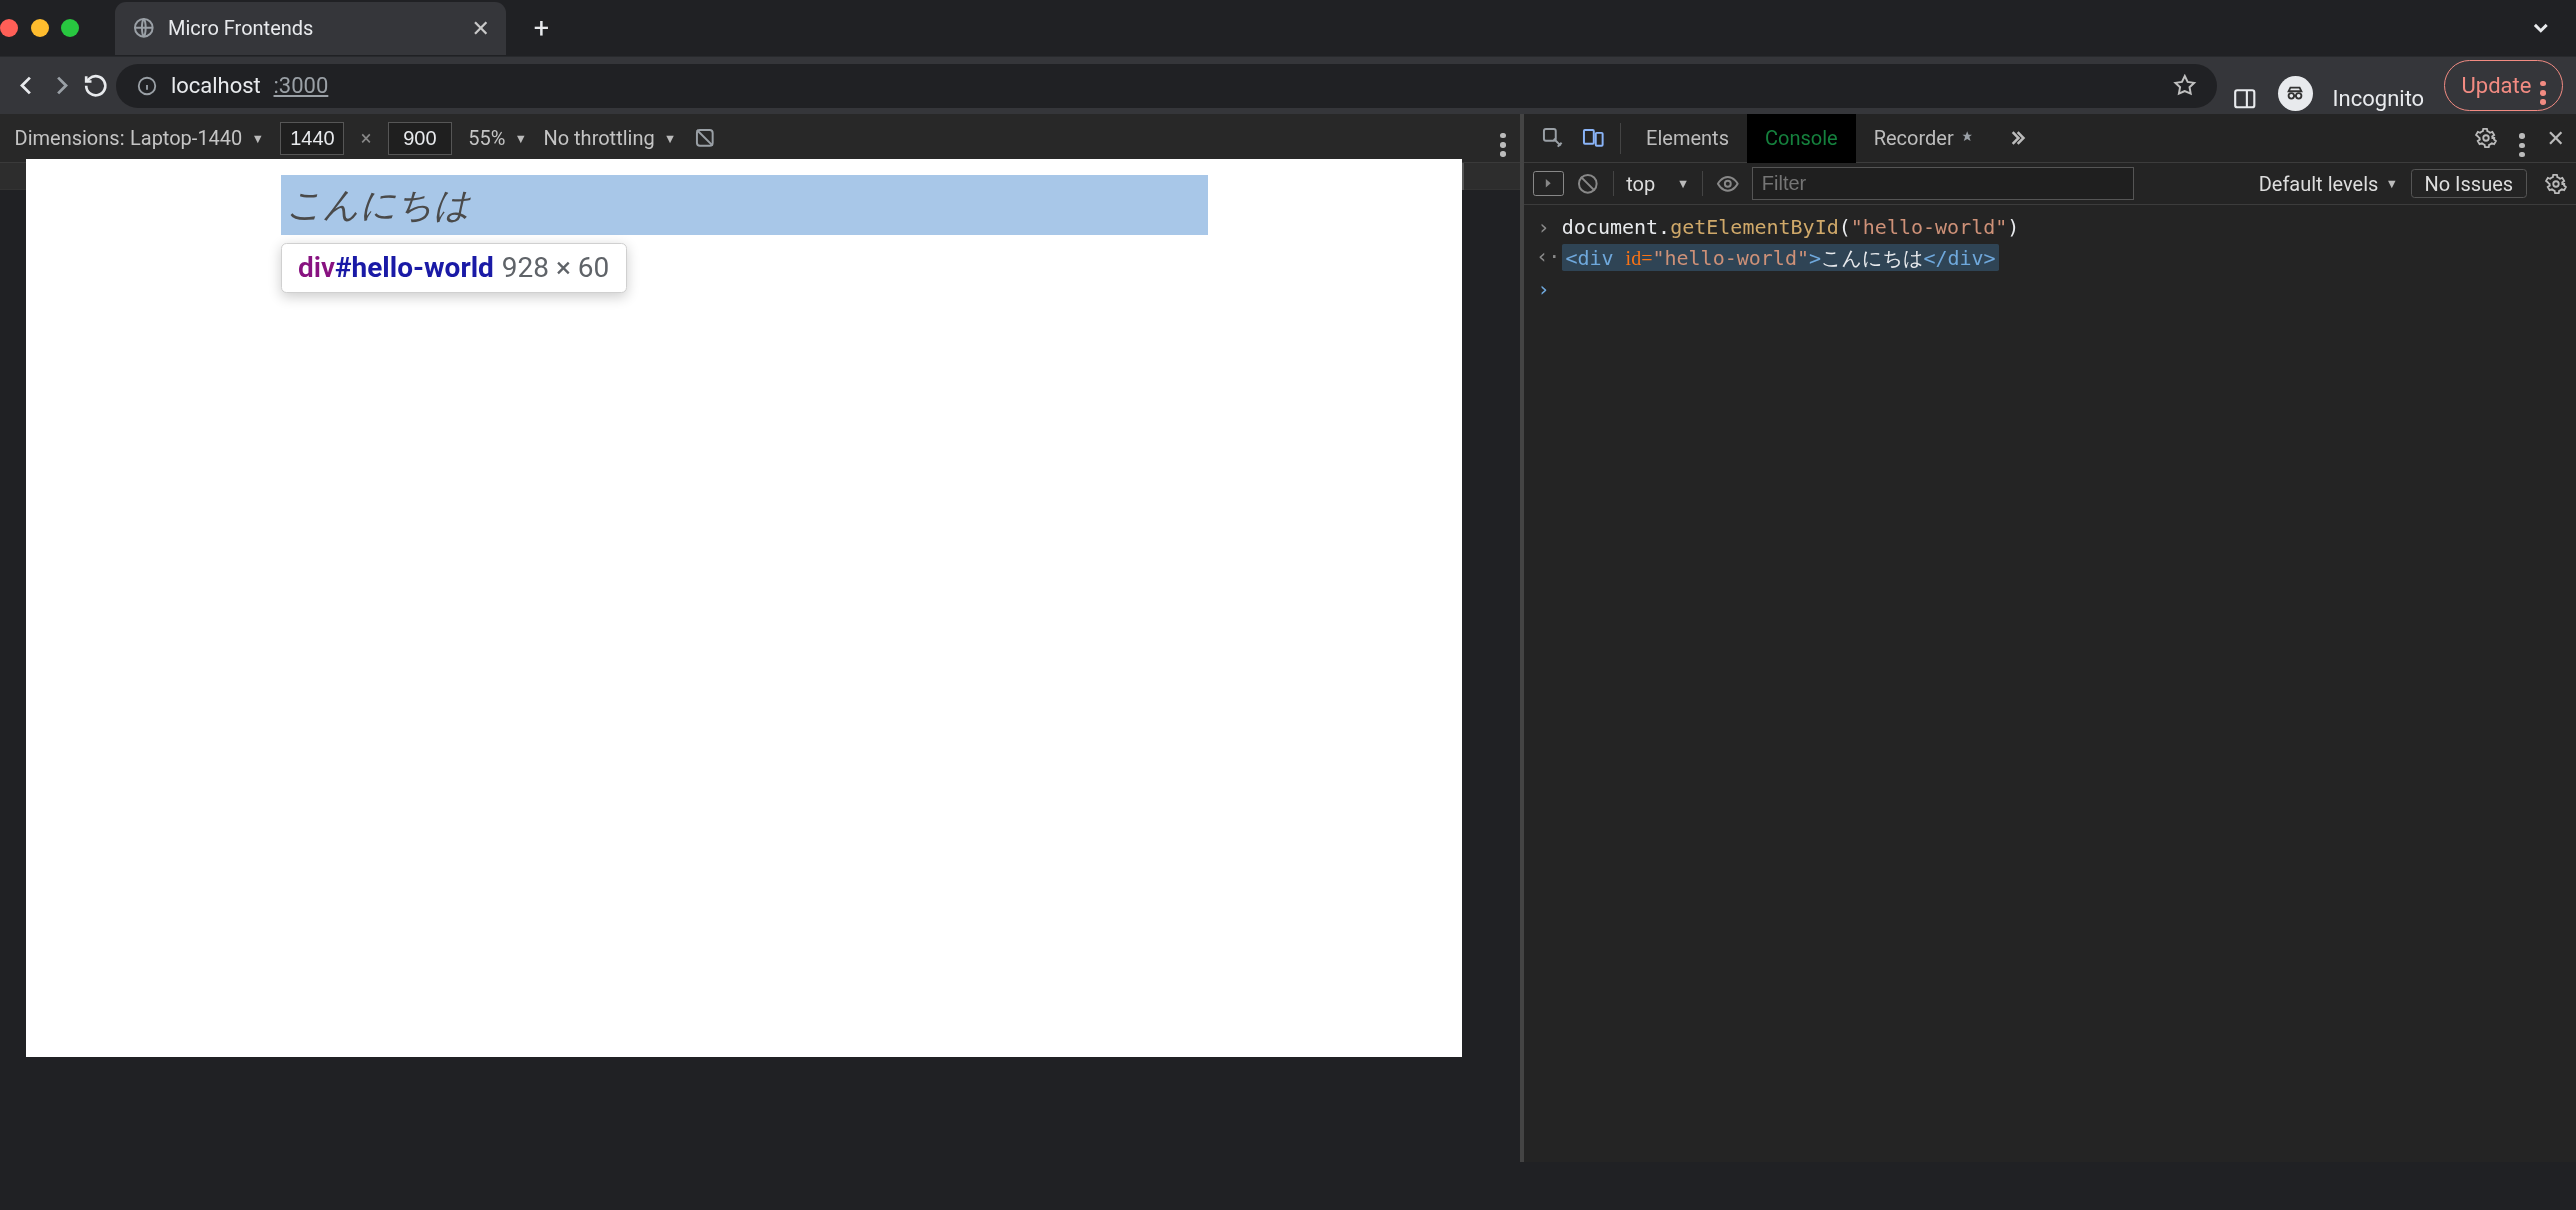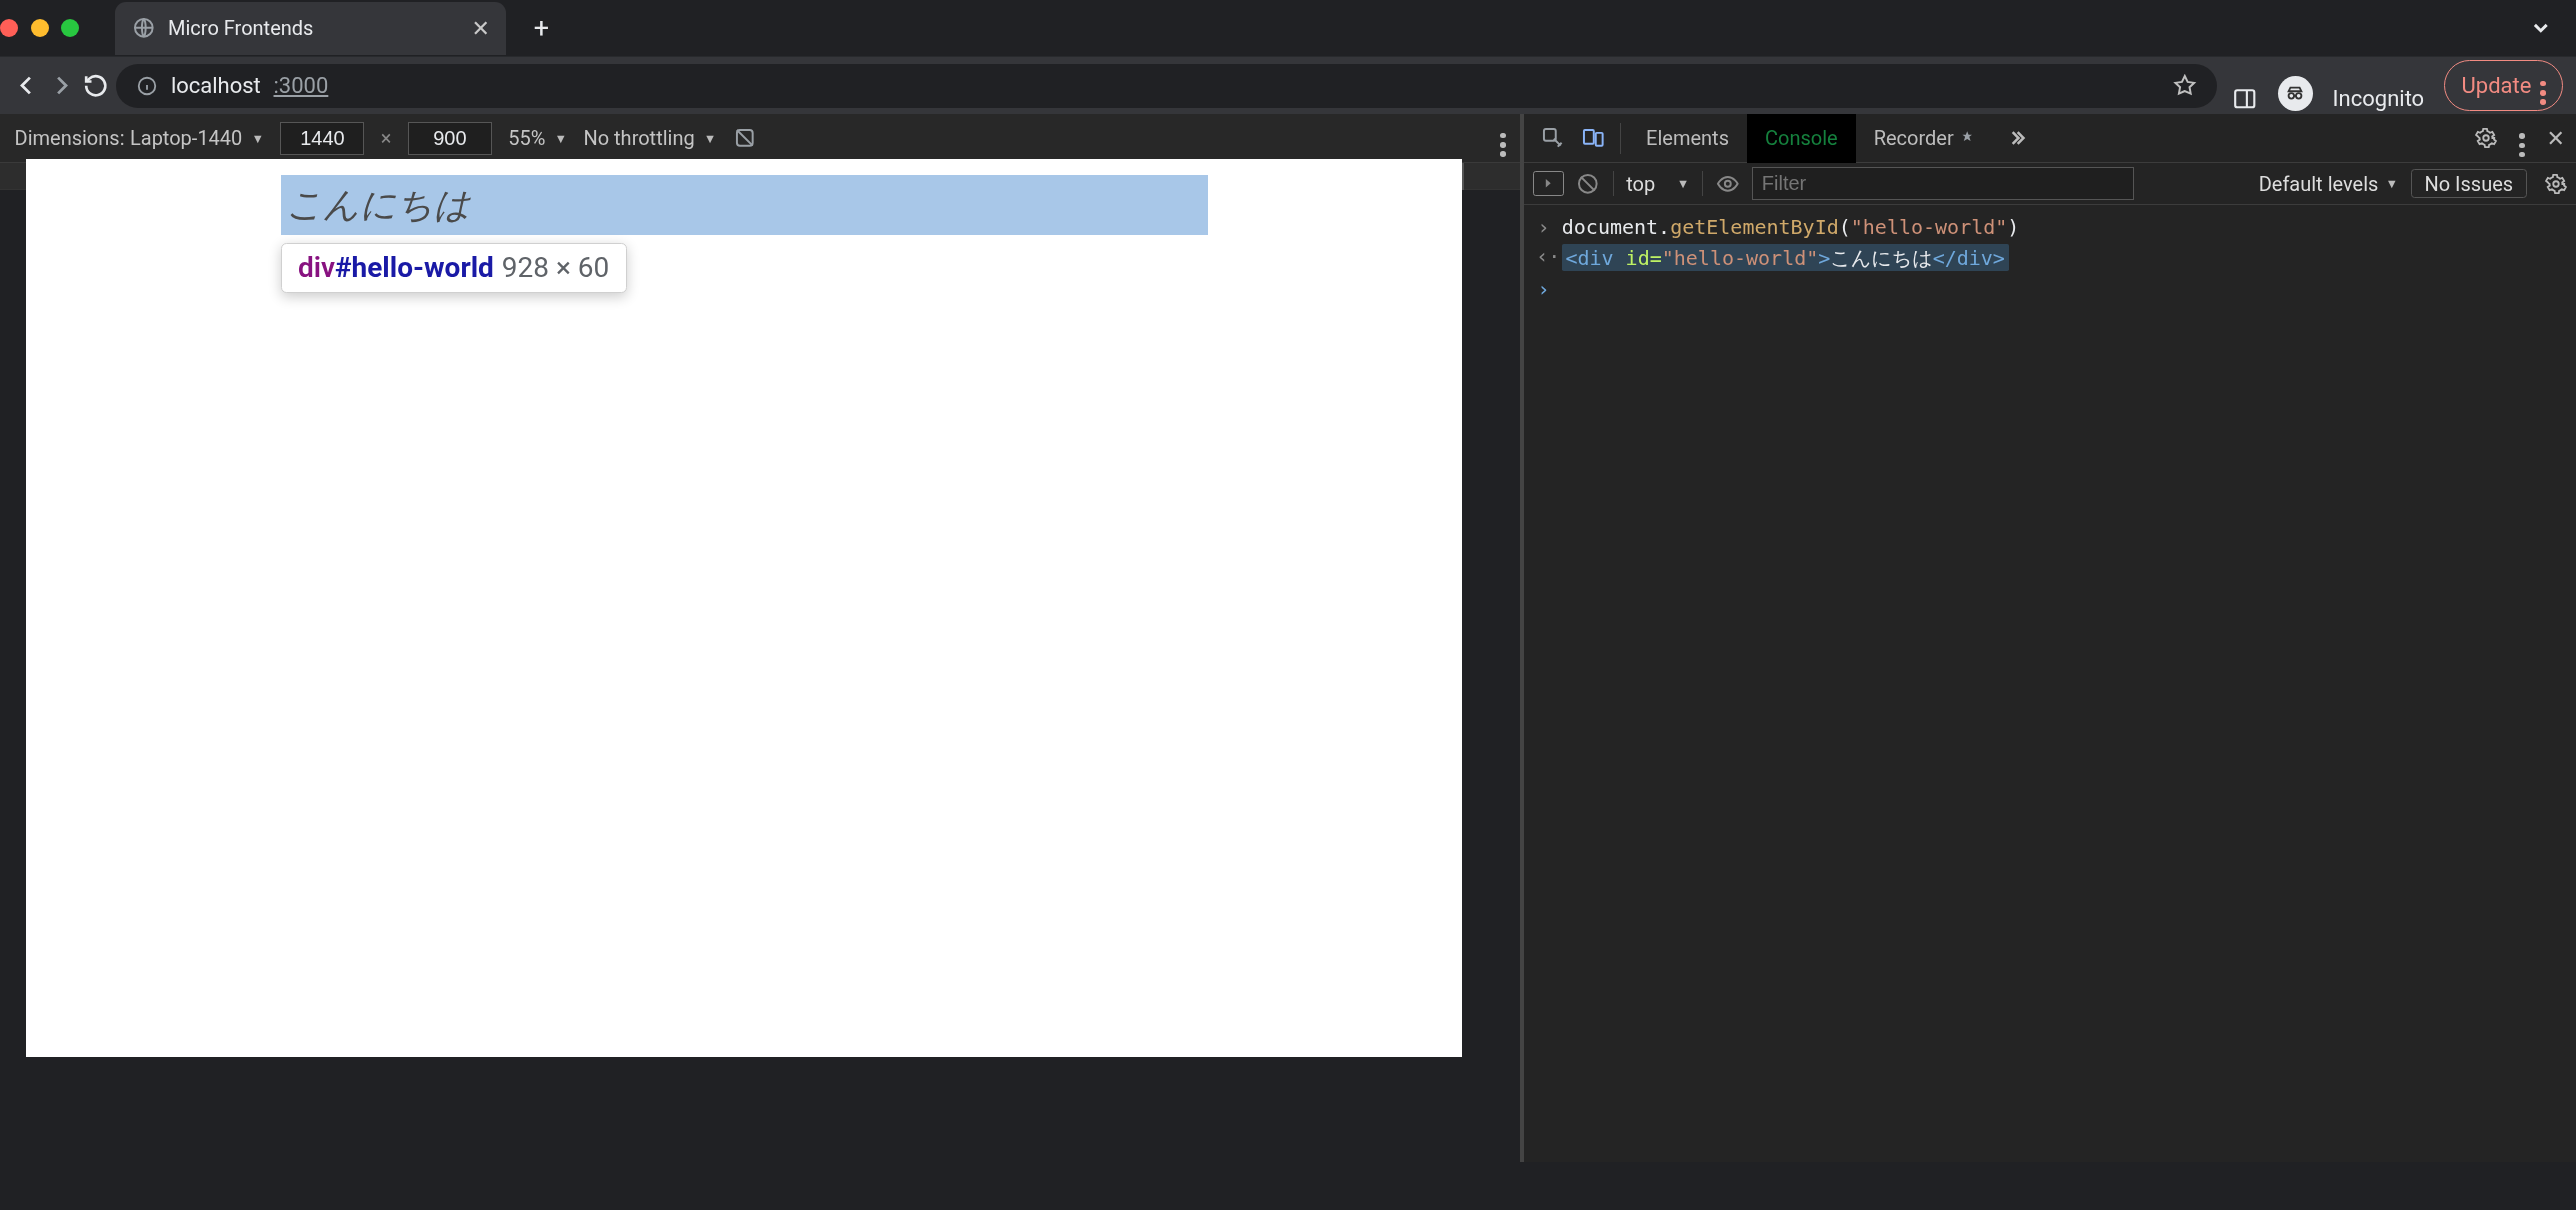--- a/index.html
+++ b/index.html
@@ -100,21 +100,21 @@
       font-size: 20px;
       border-bottom: 0.9px solid #3a3a3a;
     }
     .dev-center { flex:1; display:flex; justify-content:flex-start; align-items:center; gap:16.4px;}
     .dev-sel { display:flex; align-items:center; gap:5.5px; }
     .caret { font-size: 12.7px; color:#bbb; margin-left:3.6px;}
     .dim-input {
       width: 82px; height: 33px; background:#1f1f1f; border:0.9px solid #565656;
       color:#e8eaed; text-align:center; font-size: 20px;
     }
-    .dim-input.wider{width:84px;}
+    .dim-input.wider{width:64px;}
     .xsep { color:#888; }
     .rotate-icon { color:#9aa0a6; }
     .device-kebab { color:#bbb; margin-right: 0; }
 
     
     .ruler {
       height: 27px; background:#2d2d2d; border-bottom:0.9px solid#333;
       position:relative;
     }
     .ruler .tick {
@@ -232,21 +232,21 @@
     .con-arrow{color:#8a8a8a;width:14.5px;text-align:center;}
     .con-input-code .obj{color:#e8eaed;}
     .con-input-code .fn{color:#d0a96a;}
     .con-input-code .p{color:#e8eaed;}
     .con-input-code .str{color:#ce9178;}
     .con-output{ padding-left:0;}
     .html-chunk{
       background:#2f4455;padding:1.8px 3.6px;border-radius:1.8px;display:inline;
     }
     .tag-br{color:#6fa8dc;}
-    .attr-n{color:#bef264;}
+    .attr-n{color:#f97316;font-family:Liberation Serif, serif;}
     .attr-v{color:#ce9178;}
     .txt{color:#e8eaed;}
     .prompt-row .con-arrow{color:#6fa8dc;}
 
     svg { display:block; }
     .kebab-dots{display:inline-flex;flex-direction:column;gap:3.6px;}
     .kebab-dots span{width:5.5px;height:5.5px;border-radius:50%;background:currentColor;}
   </style>
 </head>
 <body>

